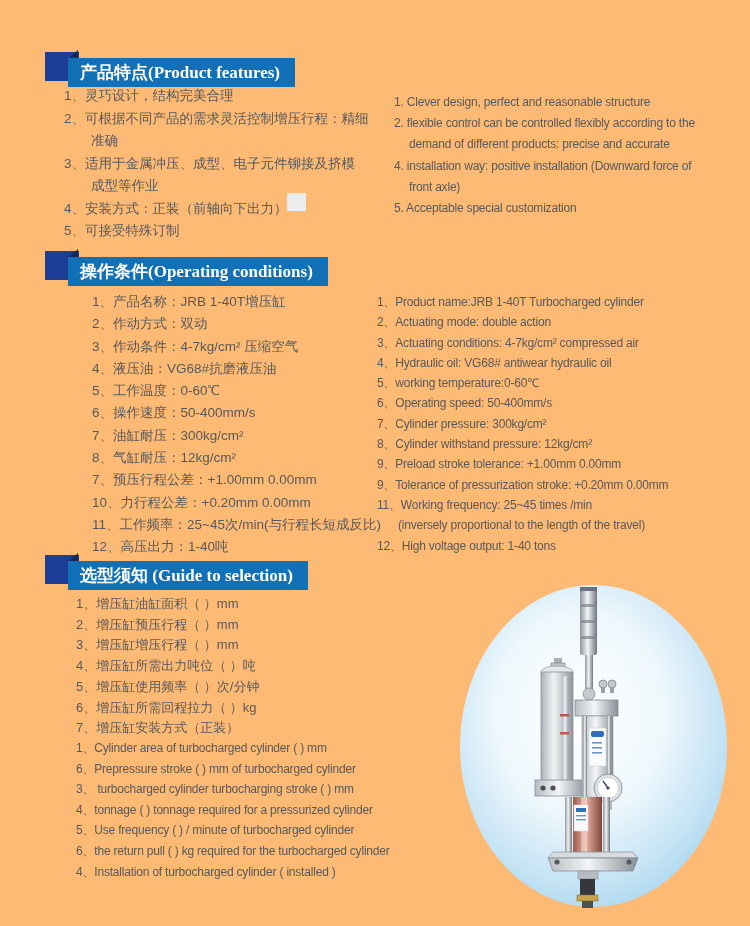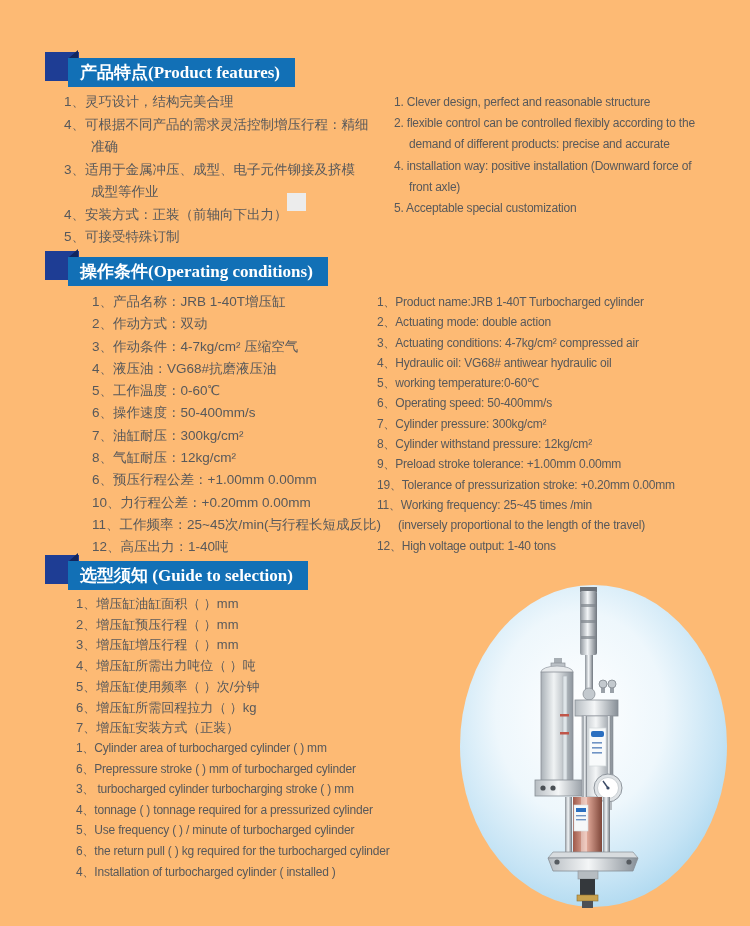--- a/index.html
+++ b/index.html
@@ -38,23 +38,23 @@
 </head>
 <body>
 
 <div class="page">
 
   <div class="sec-header" style="left:45px; top:52px;">
     <span class="square"></span>
     <span class="fold"></span>
     <span class="bar">产品特点(Product features)</span>
   </div>
-  <ul class="list zh1" style="left:64px; top:91px; width:315px;">
+  <ul class="list zh1" style="left:64px; top:85px; width:315px;">
       <li>1、灵巧设计，结构完美合理</li>
-      <li>4、可根据不同产品的需求灵活控制增压行程：精细
+      <li>2、可根据不同产品的需求灵活控制增压行程：精细
 准确</li>
       <li>3、适用于金属冲压、成型、电子元件铆接及挤模
 成型等作业</li>
       <li>4、安装方式：正装（前轴向下出力）</li>
       <li>5、可接受特殊订制</li>
     </ul>
   <ul class="list en1" style="left:377px; top:92px; width:370px;margin-left:17px;">
       <li>1. Clever design, perfect and reasonable structure</li>
       <li>2. flexible control can be controlled flexibly according to the
 demand of different products: precise and accurate</li>
@@ -71,36 +71,36 @@
   </div>
   <ul class="list zh2" style="left:64px; top:291px; width:340px;margin-left:28px;">
       <li>1、产品名称：JRB 1-40T增压缸</li>
       <li>2、作动方式：双动</li>
       <li>3、作动条件：4-7kg/cm² 压缩空气</li>
       <li>4、液压油：VG68#抗磨液压油</li>
       <li>5、工作温度：0-60℃</li>
       <li>6、操作速度：50-400mm/s</li>
       <li>7、油缸耐压：300kg/cm²</li>
       <li>8、气缸耐压：12kg/cm²</li>
-      <li>6、预压行程公差：+1.00mm 0.00mm</li>
+      <li>7、预压行程公差：+1.00mm 0.00mm</li>
       <li>10、力行程公差：+0.20mm 0.00mm</li>
       <li>11、工作频率：25~45次/min(与行程长短成反比)</li>
       <li>12、高压出力：1-40吨</li>
     </ul>
   <ul class="list en2" style="left:377px; top:292px; width:371px;">
       <li>1、Product name:JRB 1-40T  Turbocharged cylinder</li>
       <li>2、Actuating mode: double action</li>
       <li>3、Actuating conditions: 4-7kg/cm² compressed air</li>
       <li>4、Hydraulic oil: VG68# antiwear hydraulic oil</li>
       <li>5、working temperature:0-60℃</li>
       <li>6、Operating speed: 50-400mm/s</li>
       <li>7、Cylinder pressure: 300kg/cm²</li>
       <li>8、Cylinder withstand pressure: 12kg/cm²</li>
       <li>9、Preload stroke tolerance: +1.00mm 0.00mm</li>
-      <li>19、Tolerance of pressurization stroke: +0.20mm 0.00mm</li>
+      <li>9、Tolerance of pressurization stroke: +0.20mm 0.00mm</li>
       <li>11、Working frequency: 25~45 times /min
 (inversely proportional to the length of the travel)</li>
       <li>12、High voltage output: 1-40 tons</li>
     </ul>
 
   <div class="sec-header" style="left:45px; top:555px;">
     <span class="square"></span>
     <span class="fold"></span>
     <span class="bar">选型须知 (Guide to selection)</span>
   </div>

